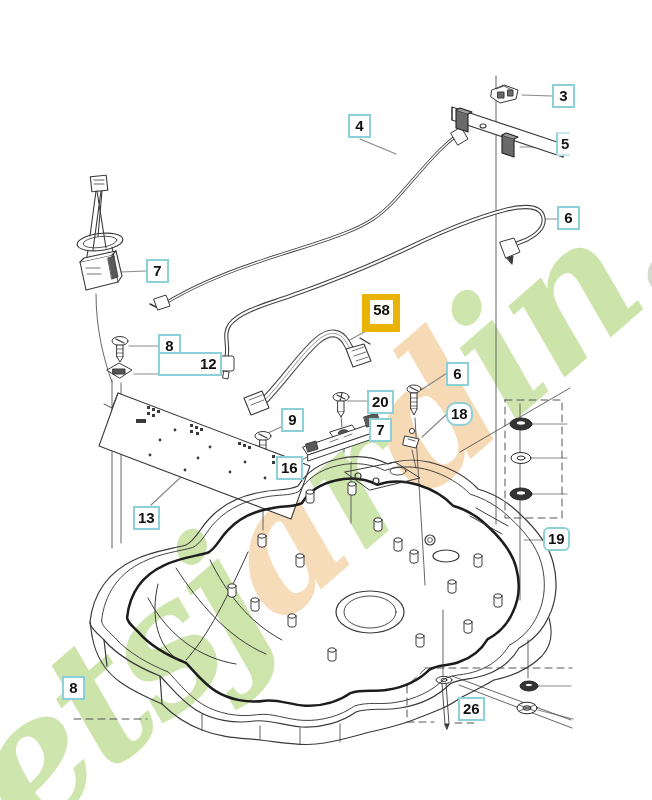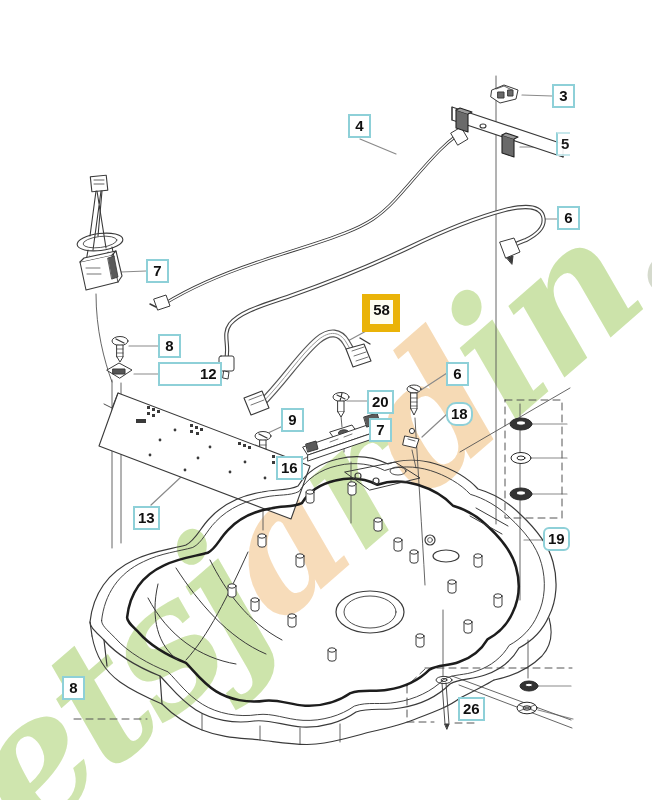--- a/index.html
+++ b/index.html
@@ -23,21 +23,21 @@
            border-bottom-color:#c4e6ea;opacity:.95;}
   
   .p-c3 {left:552px;top:84px;}
   .p-c4 {left:348px;top:114px;}
   .p-c5 {left:556px;top:132px;}
   .p-c6 {left:557px;top:206px;}
   .p-c7 {left:146px;top:259px;}
   .p-c8 {left:62px; top:676px;}
   .p-c9 {left:281px;top:408px;}
   .p-c11{left:158px;top:334px;}
-  .p-c12{left:158px;top:362px;padding-left:40px;}
+  .p-c12{left:158px;top:352px;padding-left:40px;}
   .p-c13{left:133px;top:506px;}
   .p-c14{left:367px;top:390px;}
   .p-c15{left:369px;top:418px;}
   .p-c16{left:276px;top:456px;}
   .p-c17{left:446px;top:362px;}
   .p-c18{left:446px;top:402px;border-radius:10px;}
   .p-c19{left:543px;top:527px;border-radius:6px;}
   .p-c26{left:458px;top:697px;}
   .p-c58{left:362px;top:294px;}
 </style>

